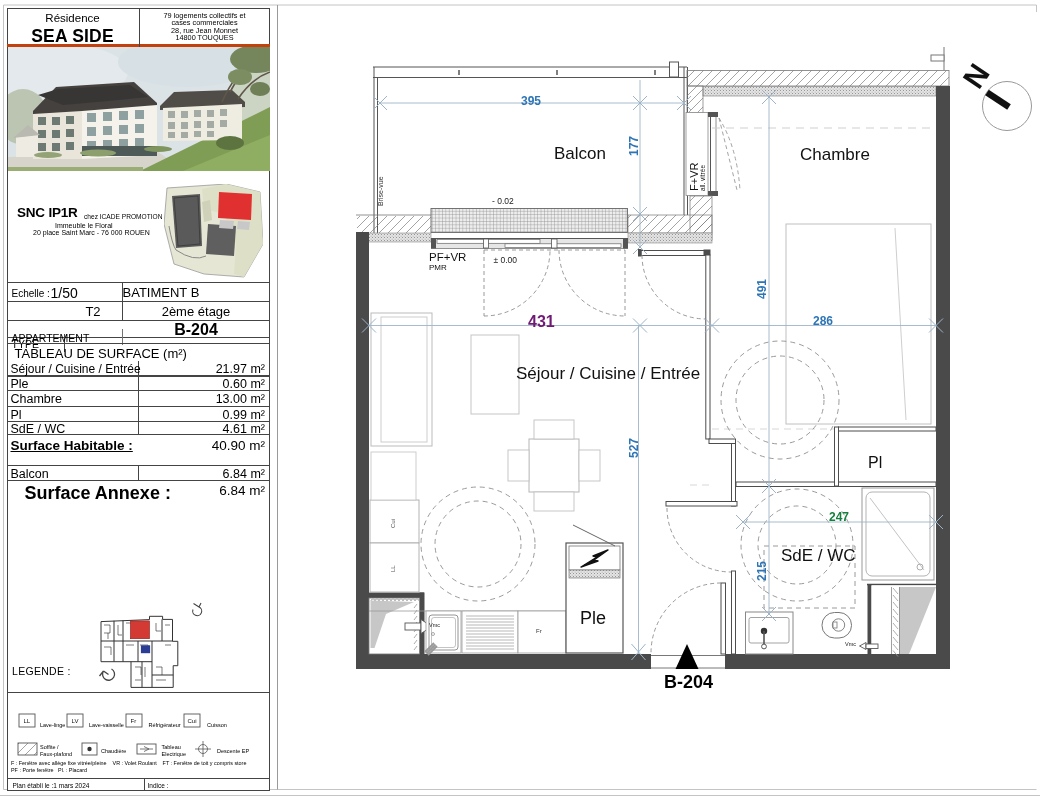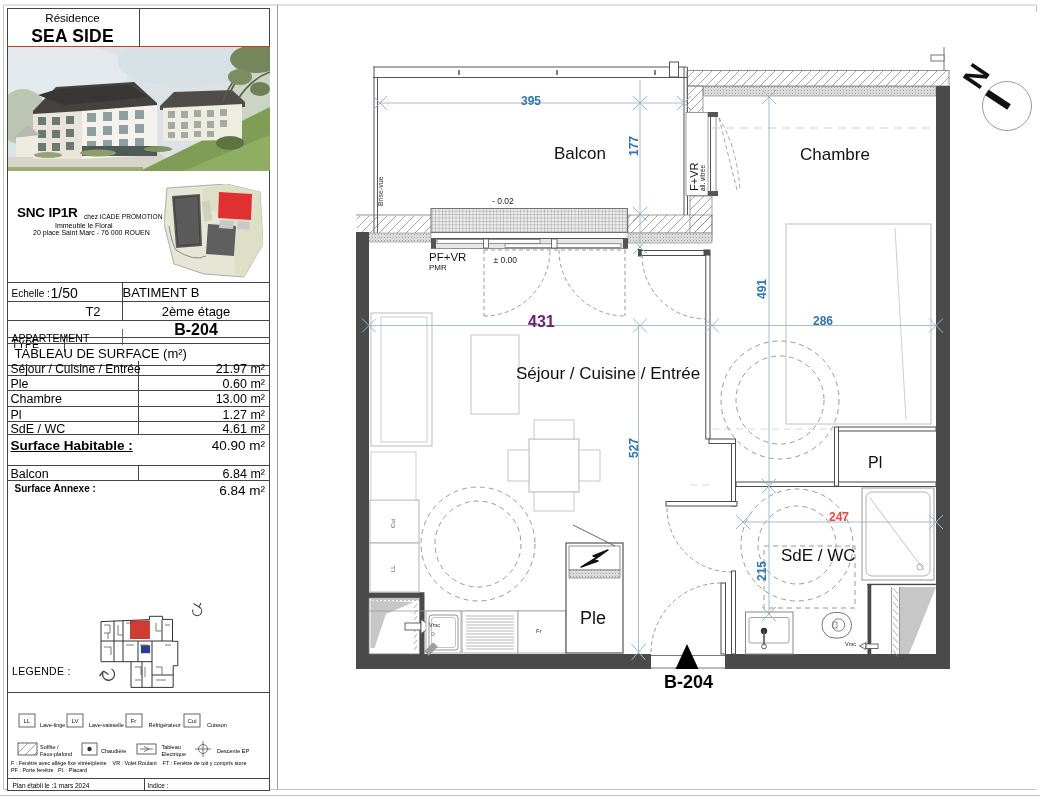--- a/index.html
+++ b/index.html
@@ -247,41 +247,44 @@
 <div class="t" style="left:781px;top:546px;font-size:17px;color:#111;">SdE / WC</div>
 <div class="t" style="left:868px;top:454px;font-size:16px;color:#111;">Pl</div>
 <div class="t" style="left:580px;top:608px;font-size:18px;color:#111;">Ple</div>
 <div class="t" style="left:664px;top:672px;font-size:18px;font-weight:bold;color:#000;">B-204</div>
 <div class="t" style="left:521px;top:94px;font-size:12px;font-weight:bold;color:#2e75b6;">395</div>
 <div class="t" style="left:626px;top:136px;font-size:12px;font-weight:bold;color:#2e75b6;transform:rotate(-90deg);transform-origin:0 0;left:627px;top:156px;">177</div>
 <div class="t" style="left:528px;top:313px;font-size:16px;font-weight:bold;color:#701a75;">431</div>
 <div class="t" style="left:627px;top:458px;font-size:12px;font-weight:bold;color:#2e75b6;transform:rotate(-90deg);transform-origin:0 0;">527</div>
 <div class="t" style="left:755px;top:299px;font-size:12px;font-weight:bold;color:#2e75b6;transform:rotate(-90deg);transform-origin:0 0;">491</div>
 <div class="t" style="left:813px;top:314px;font-size:12px;font-weight:bold;color:#2e75b6;">286</div>
-<div class="t" style="left:829px;top:510px;font-size:12px;font-weight:bold;color:#ef4444;">247</div>
+<div class="t" style="left:829px;top:510px;font-size:12px;font-weight:bold;color:#15803d;">247</div>
 <div class="t" style="left:755px;top:581px;font-size:12px;font-weight:bold;color:#2e75b6;transform:rotate(-90deg);transform-origin:0 0;">215</div>
 <div class="t" style="left:492px;top:195.5px;font-size:8.5px;color:#222;">- 0.02</div>
 <div class="t" style="left:493.5px;top:254.5px;font-size:8.5px;color:#222;">± 0.00</div>
 <div class="t" style="left:429px;top:251px;font-size:11.5px;color:#111;">PF+VR</div>
 <div class="t" style="left:429px;top:263px;font-size:8px;color:#111;">PMR</div>
 <div class="t" style="left:688px;top:191px;font-size:11px;color:#111;transform:rotate(-90deg);transform-origin:0 0;">F+VR</div>
 <div class="t" style="left:699px;top:191px;font-size:6.5px;color:#111;transform:rotate(-90deg);transform-origin:0 0;">all. vitrée</div>
 <div class="t" style="left:377px;top:206px;font-size:7px;color:#333;transform:rotate(-90deg);transform-origin:0 0;">Brise-vue</div>
 <div class="t" style="left:429px;top:622px;font-size:5.5px;color:#222;">Vmc</div>
 <div class="t" style="left:845px;top:641px;font-size:5.5px;color:#222;">Vmc</div>
 <div class="t" style="left:536px;top:628px;font-size:6px;color:#333;">Fr</div>
 <div class="t" style="left:390px;top:528px;font-size:6px;color:#555;transform:rotate(-90deg);transform-origin:0 0;">Cui</div>
 <div class="t" style="left:390px;top:572px;font-size:6px;color:#555;transform:rotate(-90deg);transform-origin:0 0;">LL</div>
 
 <div class="abs" style="left:6.5px;top:7.5px;width:263.5px;height:783px;border:1px solid #444;background:#fff;box-sizing:border-box;"></div>
 
-<div class="abs" style="left:6.5px;top:7.5px;width:263.5px;height:39px;border-bottom:1px solid #c2410c;box-sizing:border-box;">
+<div class="abs" style="left:6.5px;top:7.5px;width:263.5px;height:39px;border-bottom:3px solid #c2410c;box-sizing:border-box;">
   <div class="abs" style="left:0;top:0;width:133px;height:39px;border-right:1px solid #444;box-sizing:border-box;text-align:center;">
     <div style="font-size:11.5px;margin-top:4.5px;">Résidence</div>
     <div style="font-size:17.5px;font-weight:bold;letter-spacing:0.2px;margin-top:1.5px;">SEA SIDE</div>
+  </div>
+  <div class="abs" style="left:133px;top:0;width:130px;text-align:center;font-size:7.3px;line-height:7.6px;padding-top:4px;">
+    79 logements collectifs et<br>cases commerciales<br>28, rue Jean Monnet<br>14800 TOUQUES
   </div>
 </div>
 
 <svg class="abs" style="left:7.5px;top:46.5px;" width="262" height="124" viewBox="0 0 262 124">
 <rect width="262" height="124" fill="#dbe3e7"></rect>
 <ellipse cx="40" cy="25" rx="80" ry="30" fill="#e3e9ec"></ellipse>
 <ellipse cx="180" cy="15" rx="70" ry="25" fill="#d7e0e5"></ellipse>
 <ellipse cx="15" cy="70" rx="25" ry="28" fill="#bcc5b2"></ellipse>
 <ellipse cx="250" cy="60" rx="30" ry="45" fill="#ccd4c4"></ellipse>
 
@@ -388,54 +391,54 @@
   <div class="abs" style="left:58px;top:0;width:58px;height:100%;border-right:1px solid #444;box-sizing:border-box;text-align:center;font-size:13px;padding-top:2px;">T2</div>
   <div class="abs" style="left:116px;top:2px;width:147px;text-align:center;font-size:13px;">2ème étage</div>
 </div>
 <div class="abs" style="left:6.5px;top:320.8px;width:263.5px;height:17.5px;border-bottom:1px solid #444;box-sizing:border-box;">
   <div class="abs" style="left:0;top:8px;width:116px;height:100%;border-right:1px solid #737373;box-sizing:border-box;">
       <span class="t" style="left:5px;top:3px;font-size:10.5px;">APPARTEMENT</span>
     </div>
   <div class="abs" style="left:116px;top:0px;width:147px;text-align:center;font-size:16px;font-weight:bold;">B-204</div>
 </div>
 
-<div class="abs" style="left:6.5px;top:342.7px;width:263.5px;height:23px;border-top:1px solid #444;border-bottom:1px solid #444;box-sizing:border-box;font-size:13px;padding:2px 0 0 8px;">TABLEAU DE SURFACE (m²)</div>
+<div class="abs" style="left:6.5px;top:342.7px;width:263.5px;height:34px;border-top:1px solid #444;border-bottom:1px solid #444;box-sizing:border-box;font-size:13px;padding:2px 0 0 8px;">TABLEAU DE SURFACE (m²)</div>
 <div class="abs" style="left:6.5px;top:360.6px;width:263.5px;">
   <div class="abs" style="left:131.5px;top:0;width:1px;height:74px;background:#444;"></div>
   <div class="abs" style="left:0;top:0;width:263.5px;height:15.8px;border-bottom:1px solid #444;box-sizing:border-box;">
       <span class="t" style="left:4px;top:1px;font-size:12px;">Séjour / Cuisine / Entrée</span>
       <span class="t" style="right:5px;top:1px;font-size:12.5px;">21.97 m²</span>
     </div>
   <div class="abs" style="left:0;top:15.8px;width:263.5px;height:15.1px;border-bottom:1px solid #444;box-sizing:border-box;">
       <span class="t" style="left:4px;top:1px;font-size:12.5px;">Ple</span>
       <span class="t" style="right:5px;top:1px;font-size:12.5px;">0.60 m²</span>
     </div>
   <div class="abs" style="left:0;top:30.9px;width:263.5px;height:15.1px;border-bottom:1px solid #444;box-sizing:border-box;">
       <span class="t" style="left:4px;top:1px;font-size:12.5px;">Chambre</span>
       <span class="t" style="right:5px;top:1px;font-size:12.5px;">13.00 m²</span>
     </div>
   <div class="abs" style="left:0;top:46px;width:263.5px;height:15.1px;border-bottom:1px solid #444;box-sizing:border-box;">
       <span class="t" style="left:4px;top:1px;font-size:12.5px;">Pl</span>
-      <span class="t" style="right:5px;top:1px;font-size:12.5px;">1.27 m²</span>
+      <span class="t" style="right:5px;top:1px;font-size:12.5px;">0.99 m²</span>
     </div>
   <div class="abs" style="left:0;top:61.1px;width:263.5px;height:12.9px;border-bottom:1px solid #444;box-sizing:border-box;">
       <span class="t" style="left:4px;top:0px;font-size:12.5px;">SdE / WC</span>
       <span class="t" style="right:5px;top:0px;font-size:12.5px;">4.61 m²</span>
     </div>
   <div class="abs" style="left:0;top:74px;width:263.5px;height:31.5px;border-bottom:1px solid #444;box-sizing:border-box;">
       <span class="t" style="left:4px;top:3px;font-size:13.5px;font-weight:bold;text-decoration:underline;">Surface Habitable :</span>
       <span class="t" style="right:5px;top:3px;font-size:13.5px;">40.90 m²</span>
     </div>
   <div class="abs" style="left:131.5px;top:105.5px;width:1px;height:14.5px;background:#444;"></div>
   <div class="abs" style="left:0;top:105.5px;width:263.5px;height:14.5px;border-bottom:1px solid #444;box-sizing:border-box;">
       <span class="t" style="left:4px;top:1px;font-size:12.5px;">Balcon</span>
       <span class="t" style="right:5px;top:1px;font-size:12.5px;">6.84 m²</span>
     </div>
   <div class="abs" style="left:0;top:120px;width:263.5px;height:18px;">
-      <span class="t" style="left:8px;top:2px;font-size:10px;font-weight:bold;">Surface Annexe :</span>
+      <span class="t" style="left:18px;top:2px;font-size:18px;font-weight:bold;">Surface Annexe :</span>
       <span class="t" style="right:5px;top:2px;font-size:13.5px;">6.84 m²</span>
     </div>
 </div>
 
 <svg class="abs" style="left:90px;top:595px;" width="125" height="100" viewBox="0 0 125 100">
 <g stroke="#333" stroke-width="1" fill="none">
 <polygon points="11,26.6 59.5,24.6 59.5,21.3 72.6,21.3 72.6,24.4 82.5,24.4 82.5,46.3 87.8,46.3 87.8,70.7 83.2,70.7 83.2,92.4 41,92.4 41,66.7 11,66.7"></polygon>
 <line x1="11" y1="46" x2="82.5" y2="46"></line>
 <line x1="24" y1="25.8" x2="24" y2="66.7"></line>
 <line x1="33" y1="25.5" x2="33" y2="66.7"></line>

